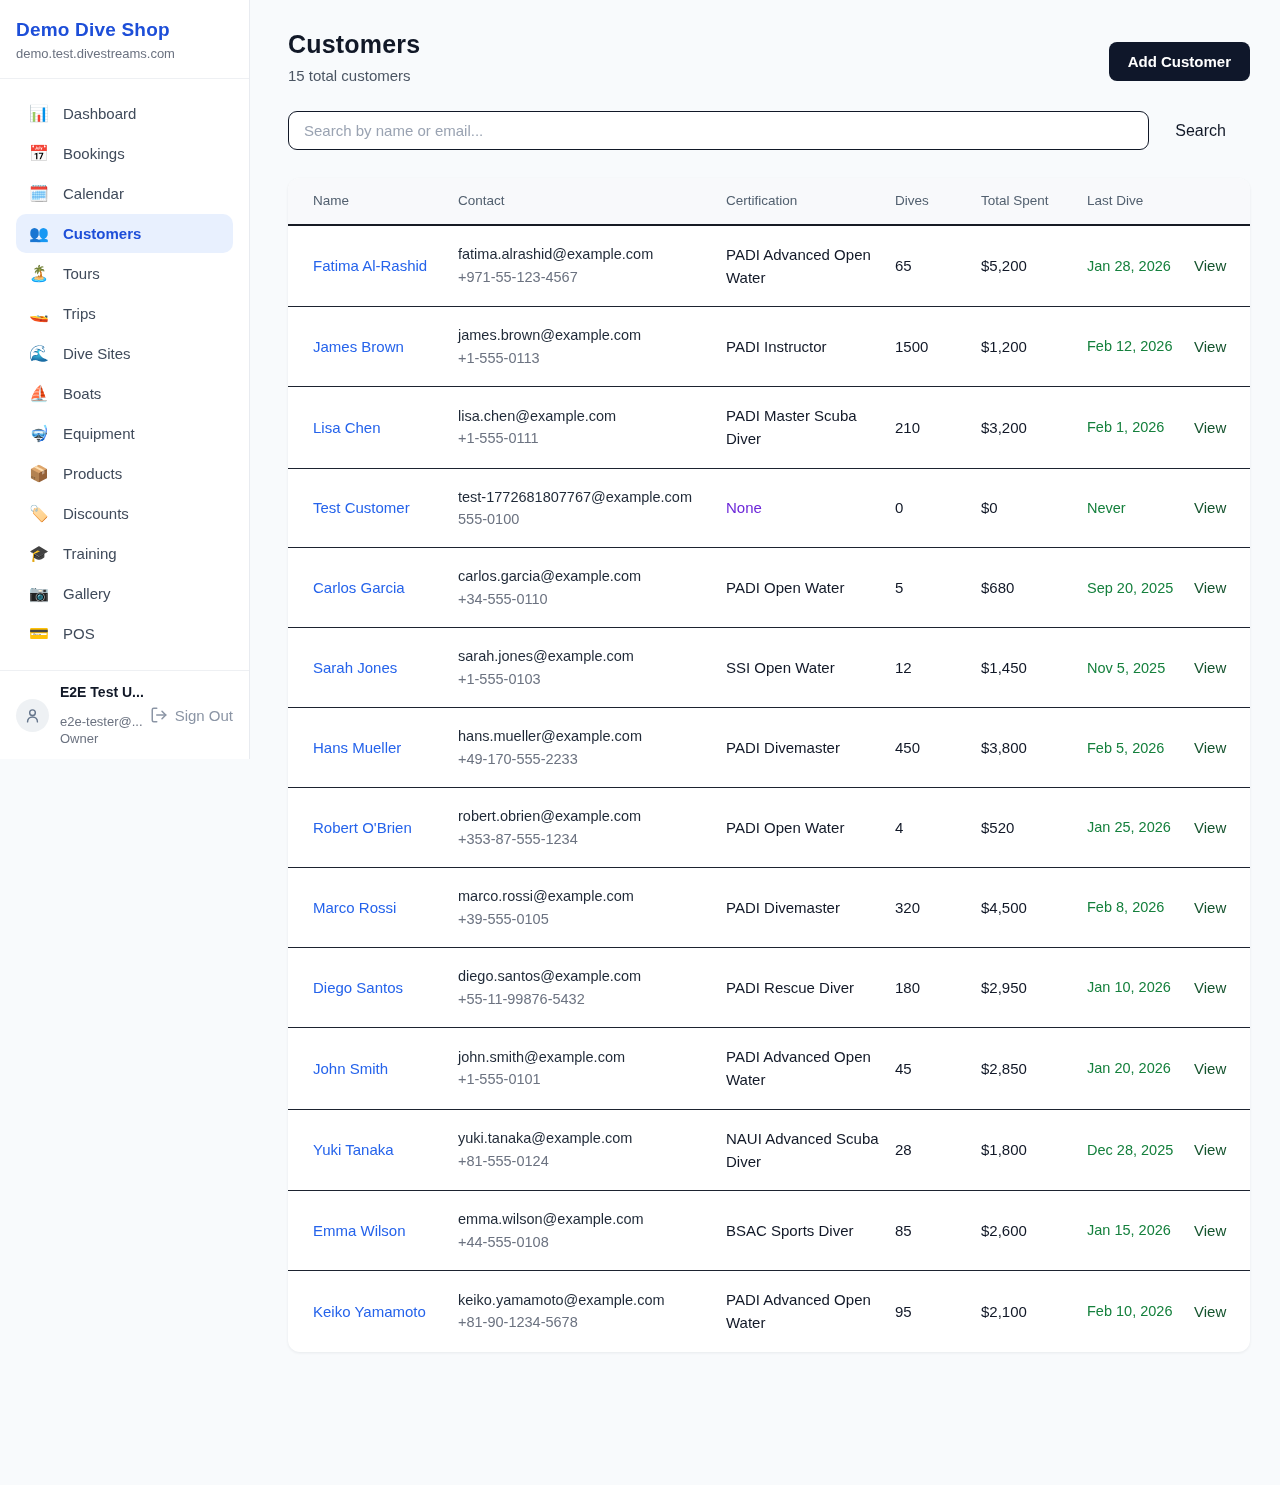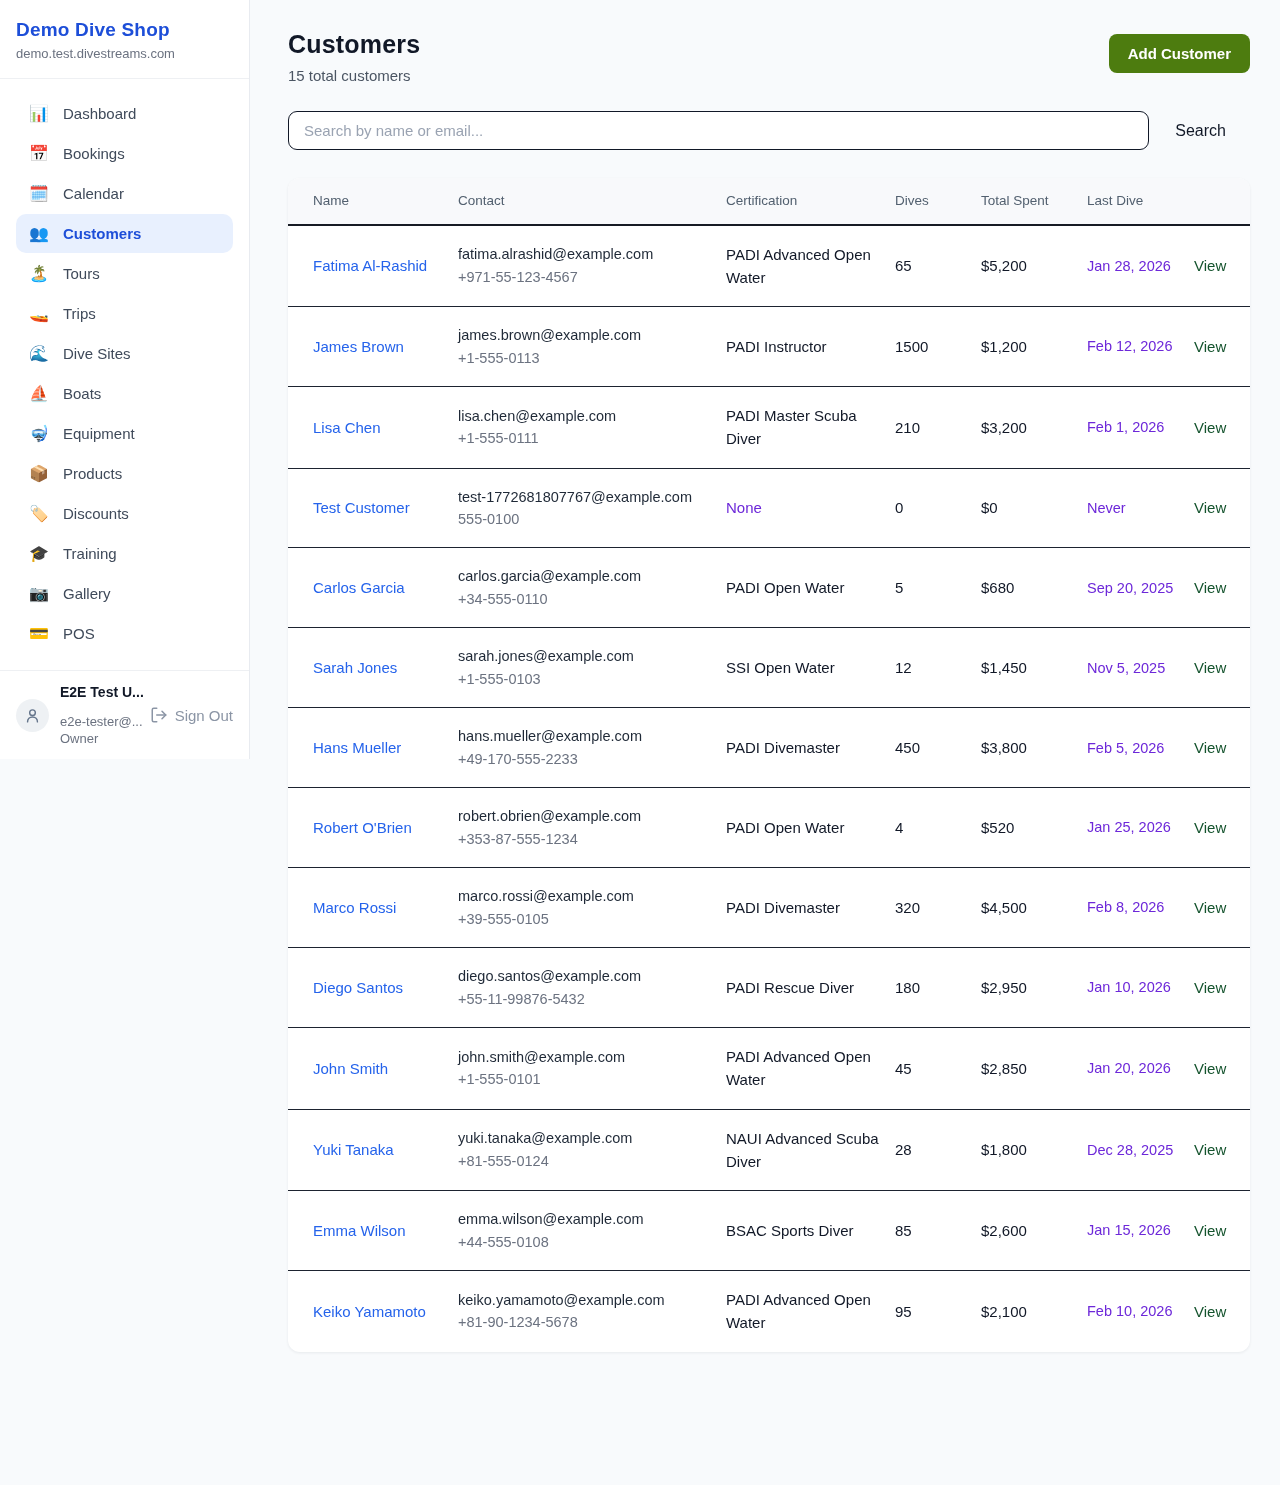--- a/index.html
+++ b/index.html
@@ -49,23 +49,23 @@
     background: none; border: none; cursor: pointer;
     color: #8b95a5; font-size: 15px; font-family: inherit; flex: none;
   }
 
   
   .main { margin-left: 256px; padding: 30px 30px 27px 32px; }
   .page-header { display: flex; justify-content: space-between; align-items: flex-start; }
   .page-title { font-size: 25px; font-weight: 800; color: #111827; letter-spacing: .2px; }
   .page-subtitle { font-size: 15px; color: #4b5563; margin-top: 8px; }
   .add-btn {
-    background: #4d7c0f; color: #ffffff; border: none; cursor: pointer;
+    background: #0f172a; color: #ffffff; border: none; cursor: pointer;
     font-family: inherit; font-size: 15px; font-weight: 600;
-    padding: 11px 19px; border-radius: 8px; margin-top: 4px;
+    padding: 11px 19px; border-radius: 8px; margin-top: 12px;
   }
 
   .search-row { margin-top: 27px; display: flex; align-items: center; }
   .search-input {
     flex: 1; height: 39px;
     border: 1.5px solid #111827; border-radius: 9px;
     padding: 5px 15px; font-size: 15px; font-family: inherit;
     color: #111827; background: #fff; outline: none;
   }
   .search-input::placeholder { color: #9aa3b2; }
@@ -101,21 +101,21 @@
     padding: 17px 14px 17px 0;
     border-bottom: 1px solid #1d2330;
     vertical-align: middle;
     font-size: 15px; color: #111827; line-height: 1.55;
   }
   tbody tr:last-child td { border-bottom: none; }
   .name-link { color: #2563eb; text-decoration: none; font-weight: 500; cursor: pointer; }
   .email-line { color: #1f2937; font-size: 14.5px; word-wrap: break-word; }
   .phone-line { color: #6b7280; font-size: 14.5px; }
   .cell-muted { color: #6d28d9; }
-  .cell-last { color: #6d28d9; font-size: 14.5px; }
+  .cell-last { color: #15803d; font-size: 14.5px; }
   .view-link { color: #14532d; text-decoration: none; font-size: 15px; cursor: pointer; }
 </style>
 </head>
 <body>
 
 <aside class="sidebar">
   <div class="sidebar-header">
     <div class="brand-title">Demo Dive Shop</div>
     <div class="brand-domain">demo.test.divestreams.com</div>
   </div>

